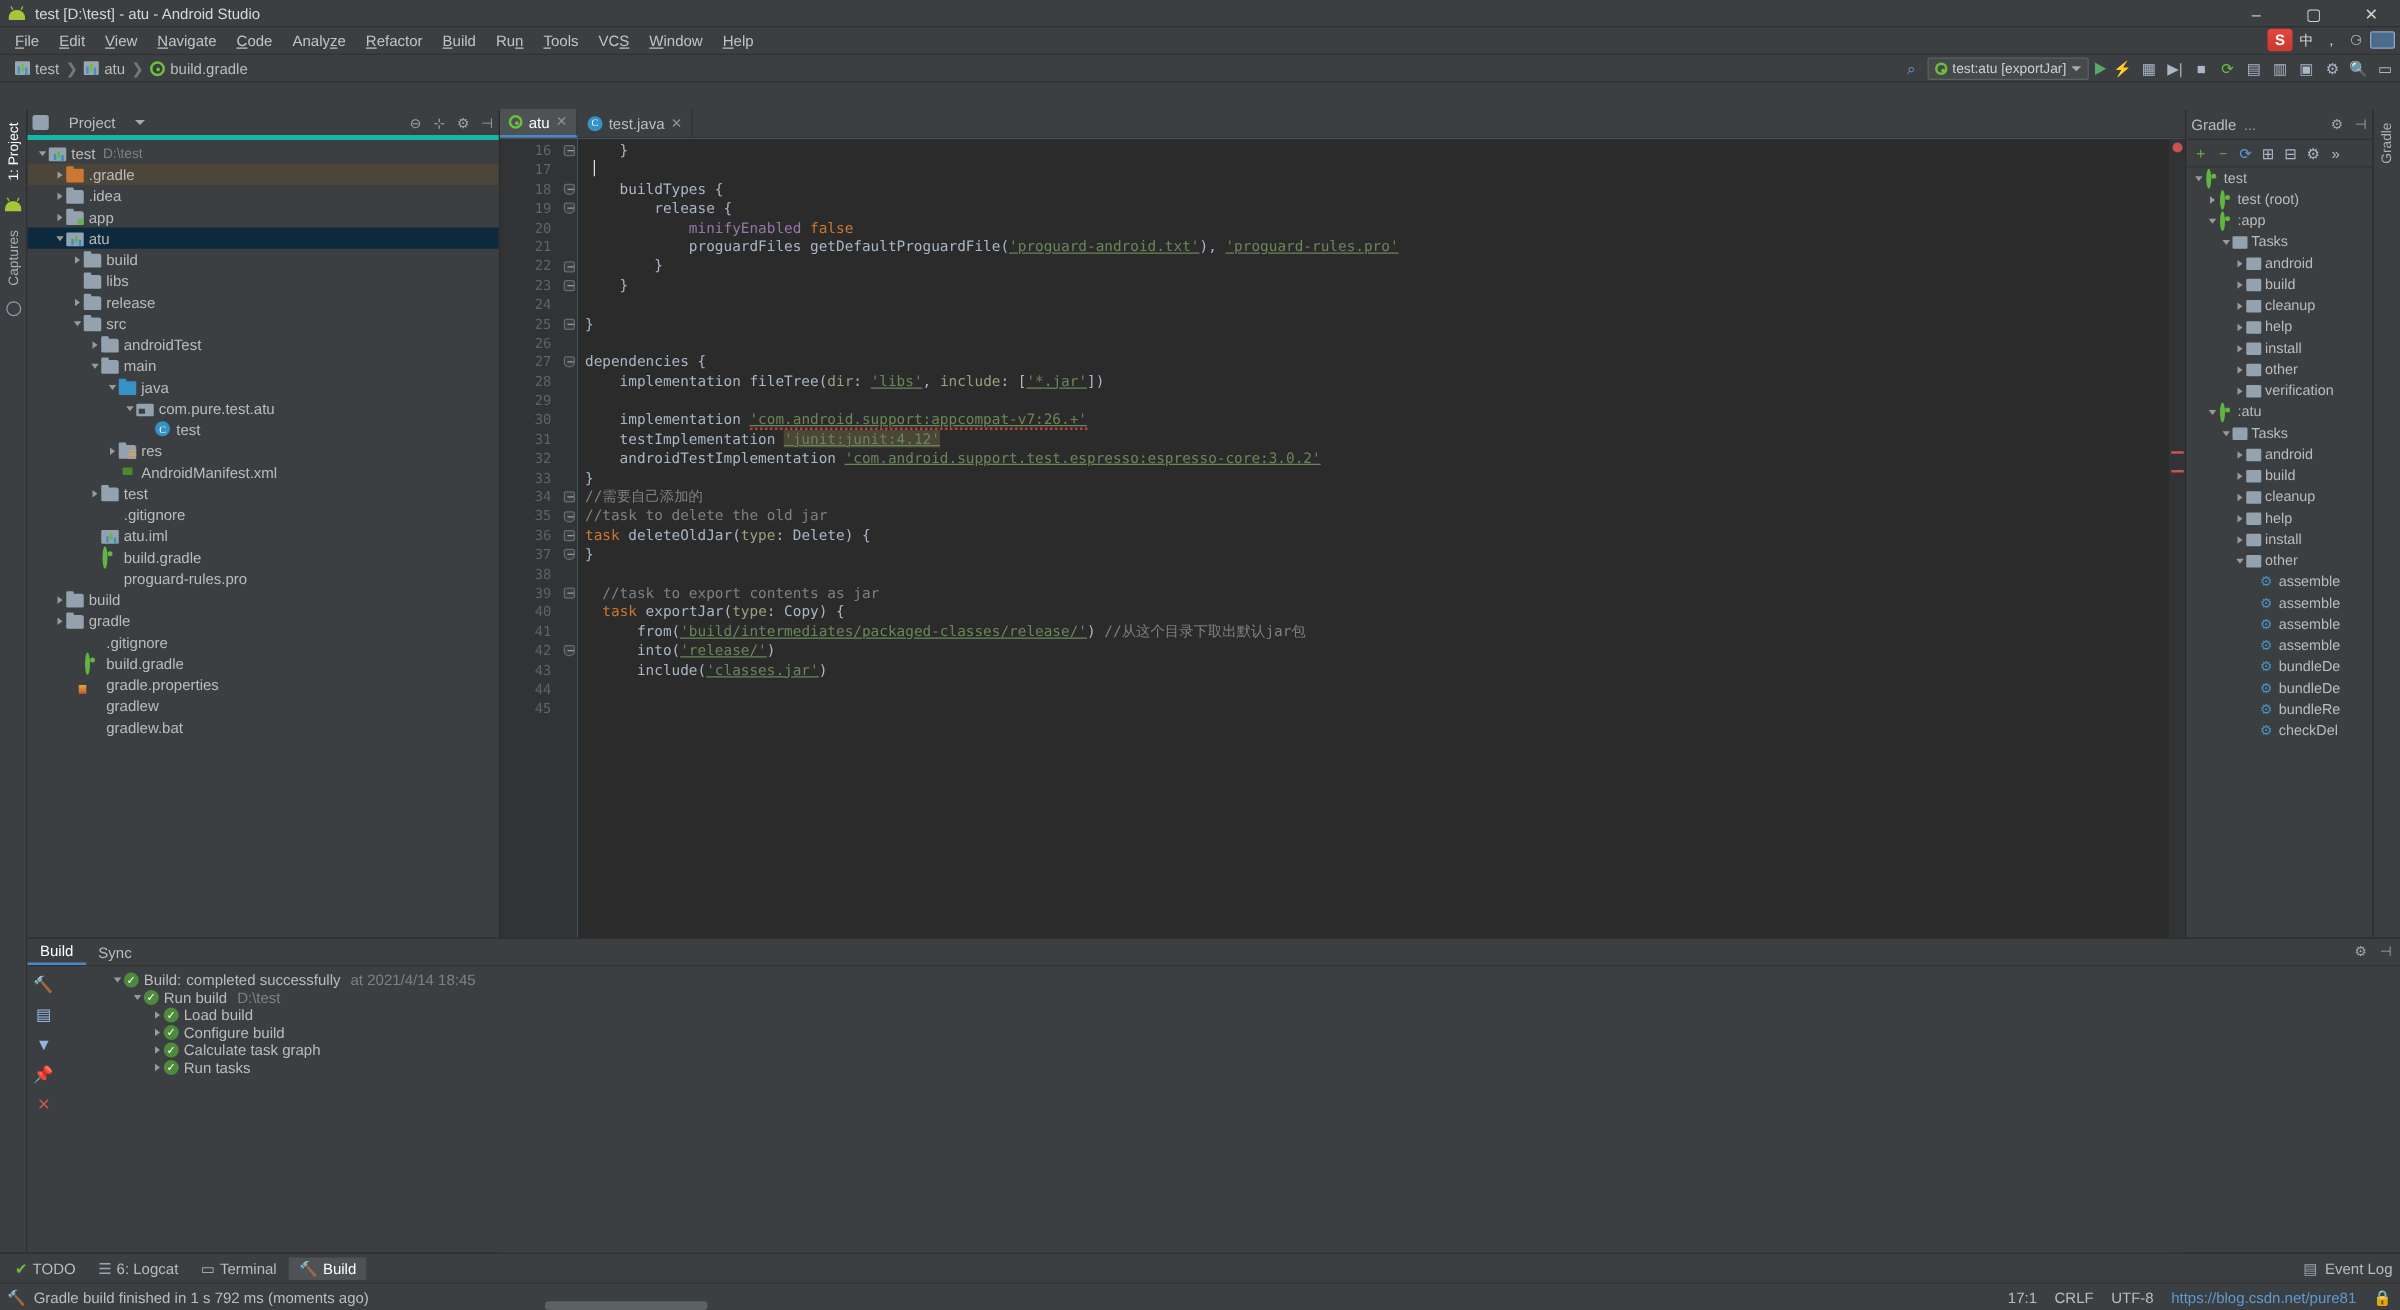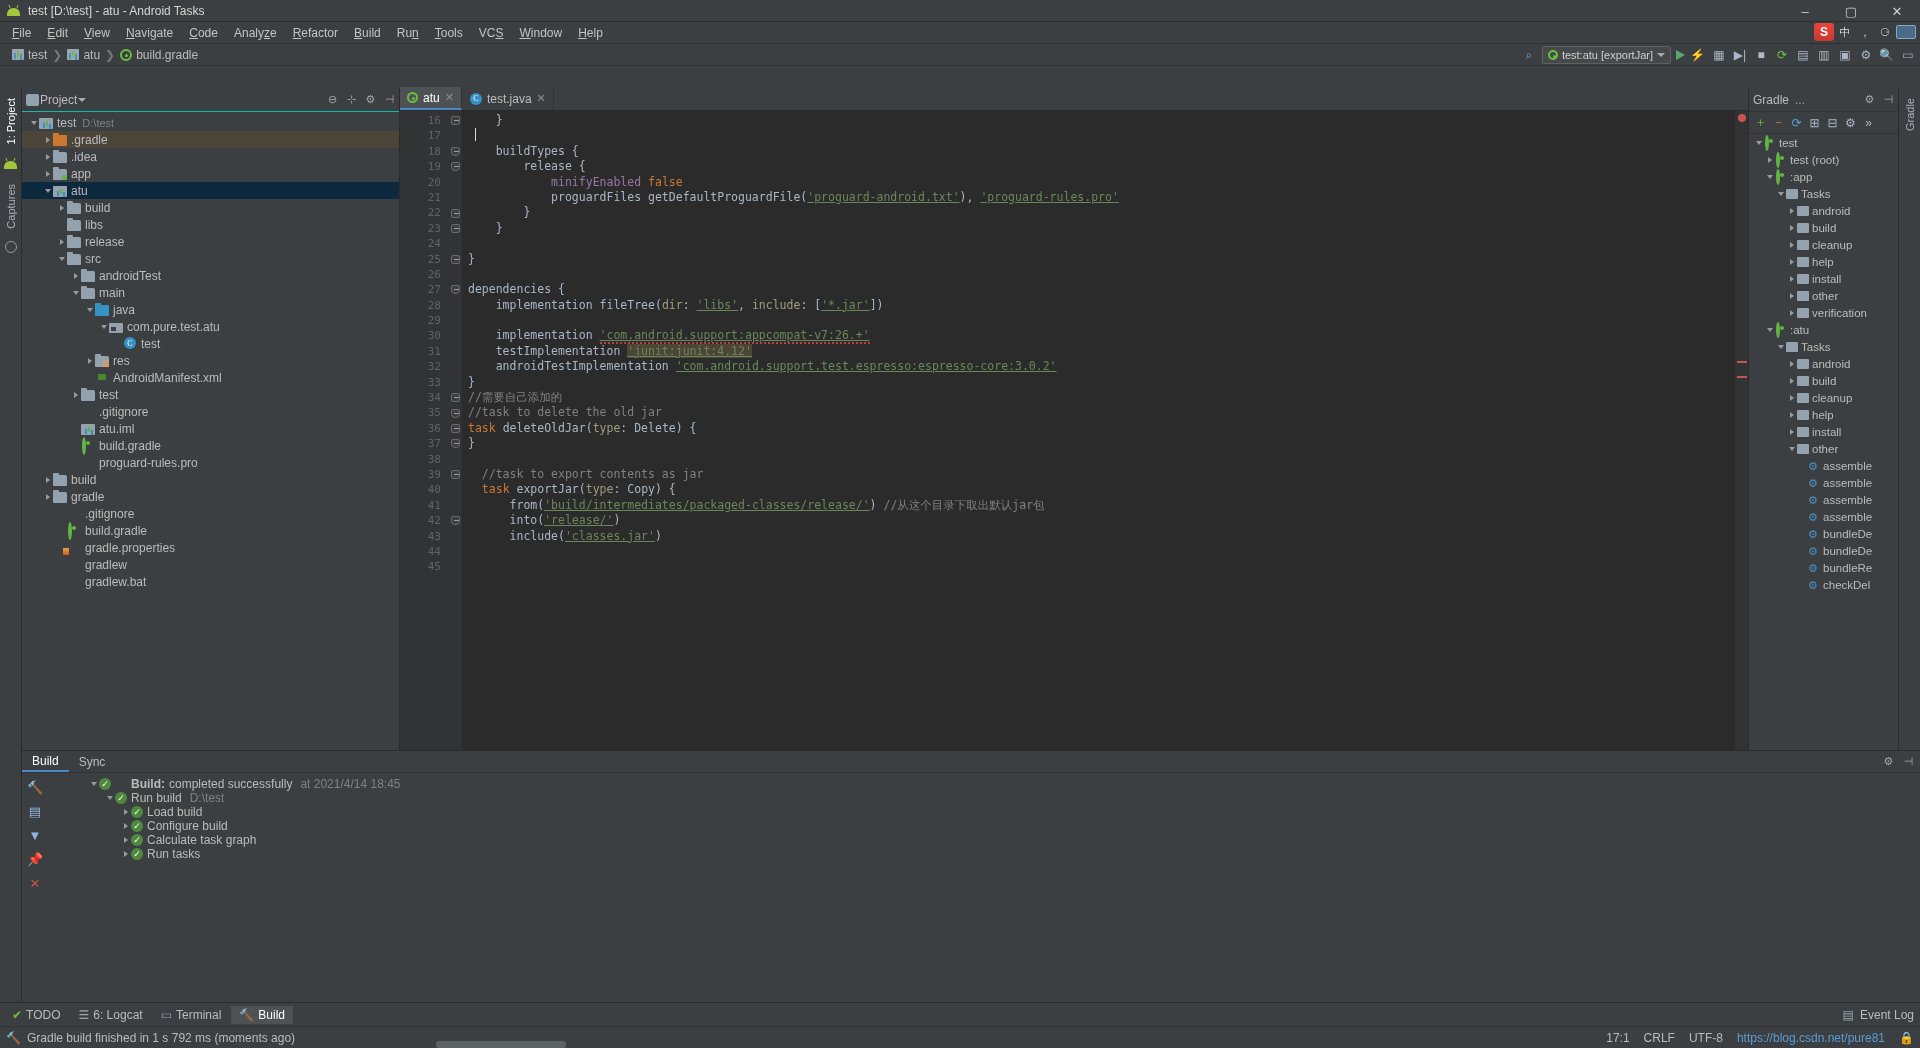--- a/index.html
+++ b/index.html
@@ -70,22 +70,22 @@
   #left-strip{ width:22px;background:#3c3f41;border-right:1px solid #2b2b2b;
     display:flex;flex-direction:column;align-items:center;padding-top:4px; position:relative;}
   .vtab{ writing-mode:vertical-rl; transform:rotate(180deg); font-size:11px;color:#a9b0b6;
     padding:6px 2px; white-space:nowrap;}
   .vtab.sel{ color:#ffffff; }
   .vicon{ width:16px;height:16px;margin:6px 0; }
 
   
   #project-pane{ width:378px;background:#3c3f41;display:flex;flex-direction:column;
     border-right:1px solid #2b2b2b; }
-  #project-header{ height:24px;display:flex;align-items:center;padding:0 4px;gap:1px;
-    border-bottom:1px solid #14b8a6;position:relative;}
+  #project-header{ height:24px;display:flex;align-items:center;padding:0 4px;gap:16px;
+    border-bottom:4px solid #14b8a6;position:relative;}
   .ph-title{font-size:12px;color:#bbbbbb;}
   .caret-dn{width:0;height:0;border-left:4px solid transparent;border-right:4px solid transparent;
     border-top:4px solid #aaaaaa;}
   #project-header-right{position:absolute;right:2px;display:flex;gap:4px;align-items:center;}
   .hdr-ic{width:15px;height:15px;display:flex;align-items:center;justify-content:center;
     color:#a4a4a4;font-size:11px;}
   #tree{ flex:1; overflow:hidden; position:relative; background:#3c3f41; padding-top:2px;}
   .trow{ height:17px;display:flex;align-items:center;font-size:12px;color:#bbbbbb;
     white-space:nowrap;position:relative;}
   .trow.sel{ background:#0d293e; }
@@ -211,21 +211,21 @@
 
   .ic-hammer{color:#8cae68;font-size:13px;}
 </style>
 </head>
 <body>
 
 <div id="titlebar">
   <div class="tb-ico">
       <div class="droid"></div>
     </div>
-  <span id="title-text">test [D:\test] - atu - Android Tasks</span>
+  <span id="title-text">test [D:\test] - atu - Android Studio</span>
   <div class="win-btns">
     <div class="win-btn">–</div>
     <div class="win-btn">▢</div>
     <div class="win-btn close">✕</div>
   </div>
 </div>
 
 <div id="menubar">
   <div class="menu-item"><u>F</u>ile</div>
   <div class="menu-item"><u>E</u>dit</div>
@@ -910,21 +910,21 @@
       <span class="bstrip-ic" style="color:#c9873f;">📌</span>
       <span class="bstrip-ic" style="color:#c75450;">✕</span>
     </div>
     <div id="build-tree">
         <div class="brow">
           <span style="display:inline-block;width:40px;flex:0 0 40px;"></span>
           <span class="barrow">
             <span style="width:0;height:0;border-top:4px solid #9a9a9a;border-left:3.5px solid transparent;border-right:3.5px solid transparent;display:block;"></span>
           </span>
           <span class="ic-ok">✓</span>
-          <span style="font-weight:bold;margin-left:16px;">Build:</span>
+          <span style="font-weight:normal;">Build:</span>
           <span style="margin-left:4px;">completed successfully</span>
           <span style="margin-left:8px;color:#808080;">at 2021/4/14 18:45</span>
         </div>
         <div class="brow">
           <span style="display:inline-block;width:56px;flex:0 0 56px;"></span>
           <span class="barrow">
             <span style="width:0;height:0;border-top:4px solid #9a9a9a;border-left:3.5px solid transparent;border-right:3.5px solid transparent;display:block;"></span>
           </span>
           <span class="ic-ok">✓</span>
           <span style="font-weight:normal;">Run build</span>

